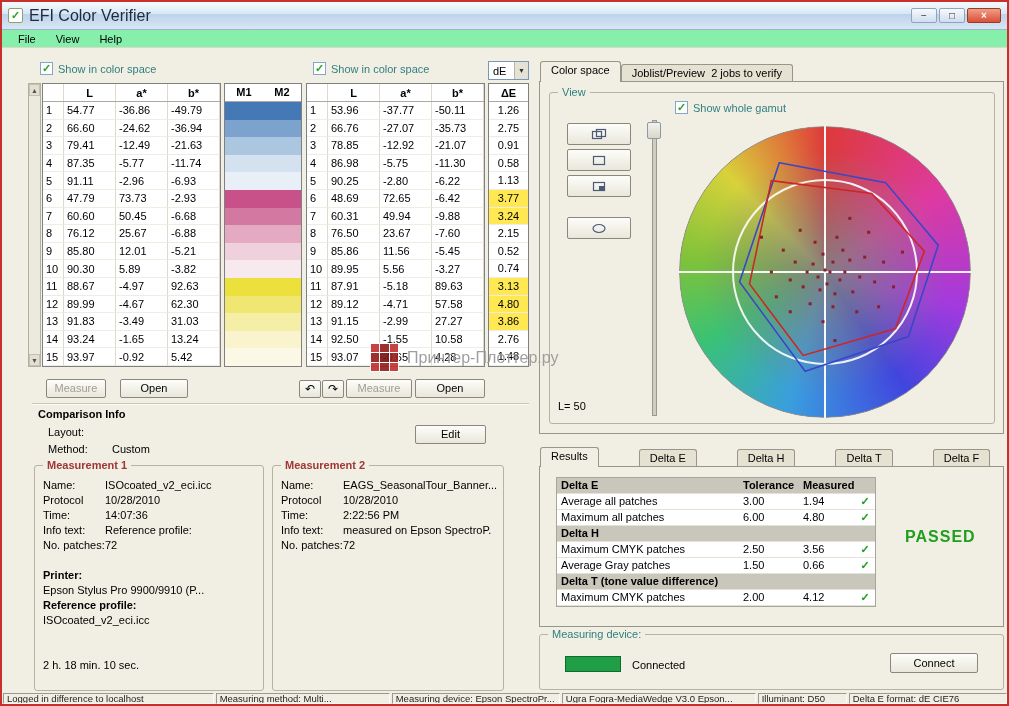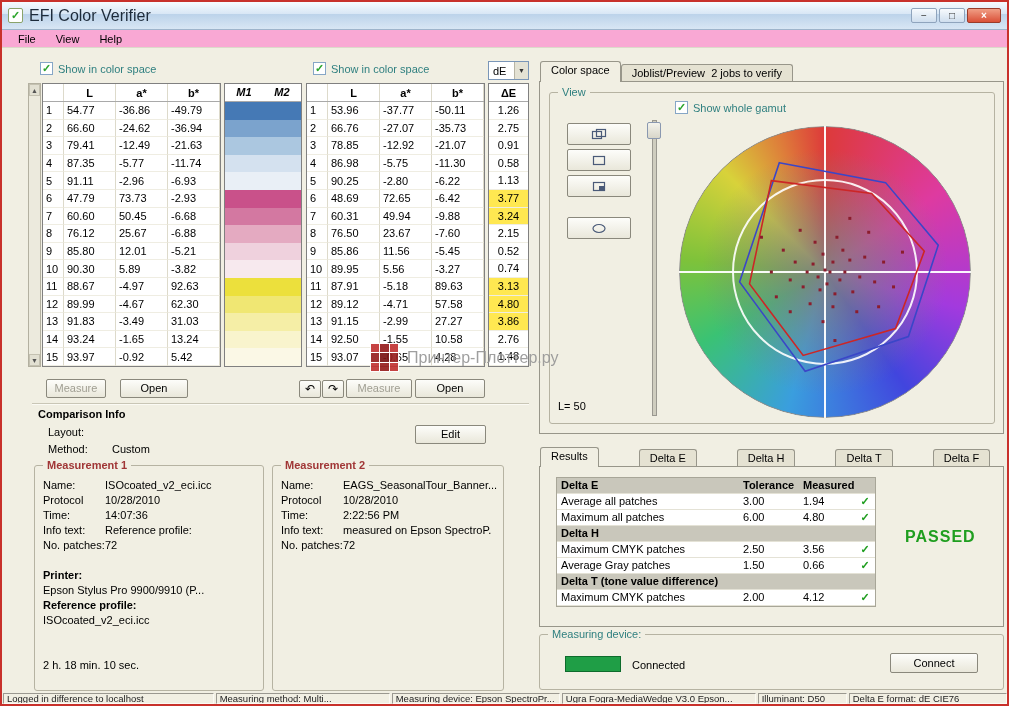--- a/index.html
+++ b/index.html
@@ -12,21 +12,21 @@
     background:linear-gradient(#f7fbfe,#d7e6f5 45%,#bcd3ea 46%,#d8e6f4);
     border-bottom:1px solid #9eb4cb; display:flex; align-items:center; padding:0 6px; }
   .app-icon { width:15px; height:15px; background:#fff; border:1px solid #8aa36b; border-radius:2px;
     display:flex; align-items:center; justify-content:center; color:#2ca52c; font-weight:bold; font-size:11px; }
   .titlebar .title { margin-left:6px; font-size:16px; color:#1d2b3a; }
   .win-controls { margin-left:auto; display:flex; gap:2px; }
   .winbtn { width:26px; height:15px; border:1px solid #8fa4bd; border-radius:2px;
     background:linear-gradient(#f7fafd,#cfdeee); text-align:center; line-height:13px;
     font-size:10px; color:#333; cursor:pointer; }
   .winbtn.close { width:34px; background:linear-gradient(#f09e85,#da5038); border-color:#9a3b2a; color:#fff; font-weight:bold; }
-  .menubar { position:absolute; left:0; top:28px; right:0; height:18px; background:#f9a8d4;
+  .menubar { position:absolute; left:0; top:28px; right:0; height:18px; background:#86efac;
     border-bottom:1px solid #dcd9ca; display:flex; align-items:center; padding-left:6px; }
   .menu-item { padding:2px 10px; cursor:default; }
 
   
   .checkbox { position:absolute; display:flex; align-items:center; gap:5px; }
   .checkbox .box { width:13px; height:13px; background:#fff; border:1px solid #86a6c6;
     display:flex; align-items:center; justify-content:center; color:#2ca52c;
     font-weight:bold; font-size:11px; line-height:1; }
   .checkbox .cbl { color:#2e7f7f; }
   .chk1 { left:38px; top:60px; } .chk2 { left:311px; top:60px; } .chk3 { left:673px; top:99px; }
@@ -44,21 +44,21 @@
   .trow { display:flex; height:17.6px; }
   .thdr { height:18px; font-weight:bold; border-bottom:1px solid #a9a9a9; }
   .thdr .tc { justify-content:center; }
   .tc { width:52px; border-right:1px solid #dddacb; display:flex; align-items:center;
         padding:0 3px; overflow:hidden; white-space:nowrap; }
   .tc.n { width:21px; }
   .trow:not(.thdr) .tc { border-bottom:1px solid #efede2; }
 
   
   .swatches { position:absolute; left:222px; top:81px; width:78px; height:284px; background:#fff; border:1px solid #808080; }
-  .swatches .thdr { display:flex;font-style:italic; }
+  .swatches .thdr { display:flex; }
   .swatches .swh { width:38px; text-align:center; font-weight:bold; line-height:17px; }
   .swrow { display:flex; height:17.6px; }
   .swc { width:38px; height:100%; }
 
   
   .decombo { position:absolute; left:486px; top:59px; width:41px; height:19px; background:#fff;
     border:1px solid #7a96b8; display:flex; align-items:center; cursor:pointer; }
   .decombo span:first-child { flex:1; padding-left:4px; }
   .dearrow { width:14px; height:100%; background:#e4e2d4; border-left:1px solid #b8b5a5;
     font-size:7px; display:flex; align-items:center; justify-content:center; color:#333; }

